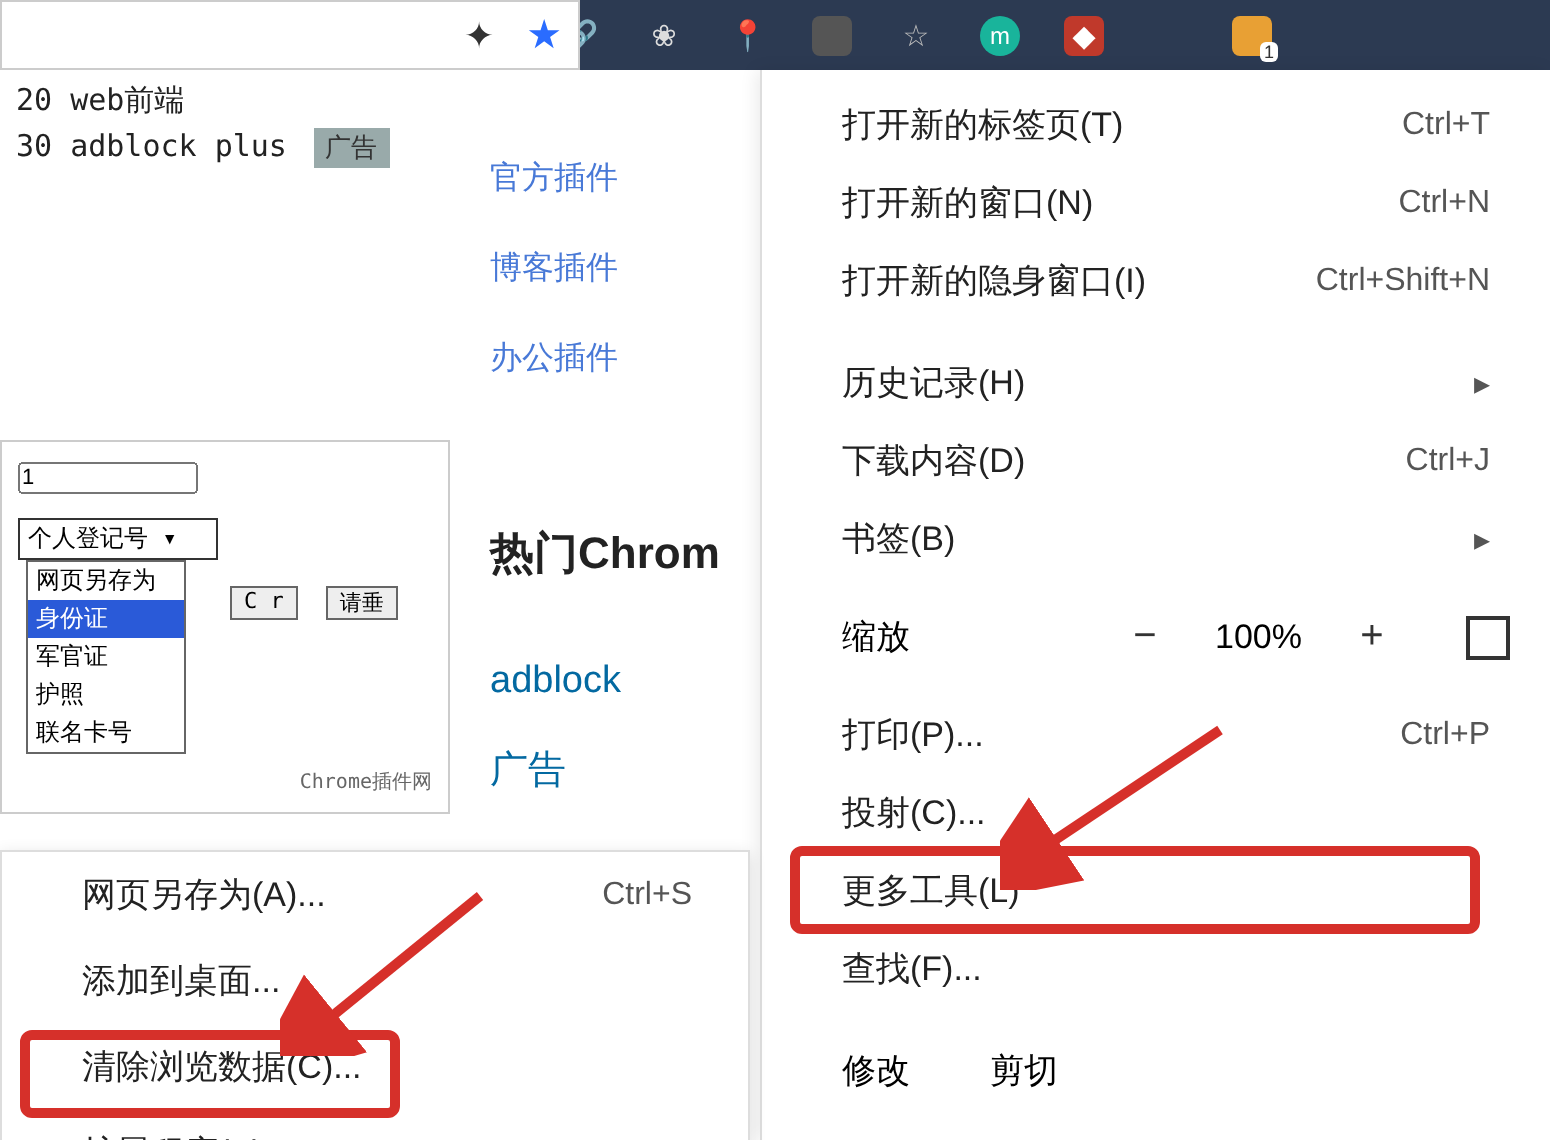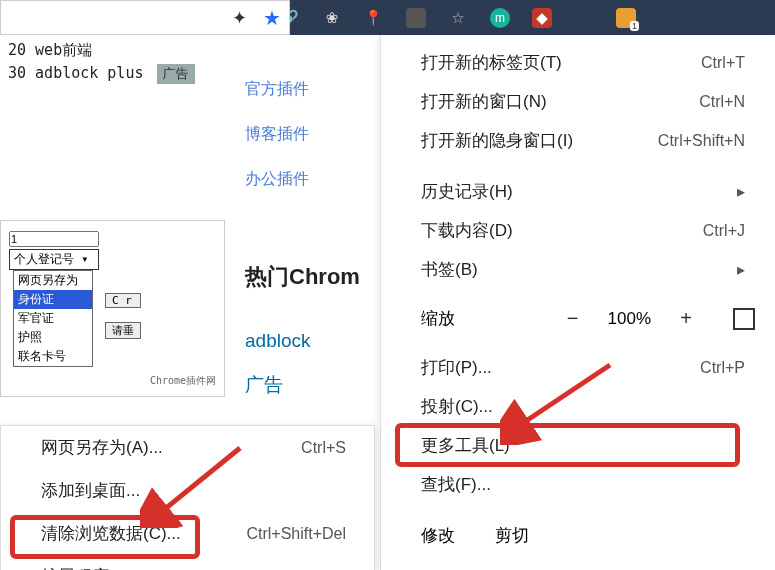--- a/index.html
+++ b/index.html
@@ -69,21 +69,21 @@
   .list2 { position:absolute; top:310px; left:245px; }
   .list2 a { display:block; color:#0369a1; font-size:19px; margin:20px 0; text-decoration:none;}
 
   
   .form-mock {
     position:absolute; top:220px; left:0;
     width:225px; padding:8px; border:1px solid #ccc;
     font-family:"SimSun",monospace; font-size:12px;
   }
   .form-mock input[type="text"] { width:90px; font-size:11px;}
-  .form-mock .sel { border:1px solid #333; width:90px; font-size:12px;}
+  .form-mock .sel { border:1px solid #333; width:100px; margin-top:10px; font-size:12px;}
   .form-mock .sel .h { background:#fff; padding:1px 4px;}
   .form-mock .opts { border:1px solid #666; width:80px; margin-left:4px; font-size:12px;}
   .form-mock .opts div { padding:1px 4px; background:#fff;}
   .form-mock .opts .selopt { background:#2a5ad8; color:#fff;}
   .form-mock .btn { display:inline-block; border:1px solid #666; background:#eee; padding:0 6px; font-size:11px;}
   .form-mock .row2 { display:flex; align-items:flex-start; gap:6px; margin-top:2px;}
   .tiny { font-size:10px;color:#666;}
 
   
   .main-menu {
@@ -188,21 +188,21 @@
           <div class="h">个人登记号 ▾</div>
         </div>
       <div class="opts">
         <div>网页另存为</div>
         <div class="selopt">身份证</div>
         <div>军官证</div>
         <div>护照</div>
         <div>联名卡号</div>
       </div>
     </div>
-    <div style="display:flex;flex-direction:column;gap:14px;margin-top:44px;">
+    <div style="display:flex;gap:14px;margin-top:44px;">
       <span class="btn">C r</span>
       <span class="btn">请垂</span>
     </div>
   </div>
   <div style="text-align:right;margin-top:6px"><span class="tiny">Chrome插件网</span></div>
 </div>
 
 <div class="main-menu">
   <div class="menu-item">
     <span>打开新的标签页(T)</span>
@@ -266,21 +266,20 @@
 <div class="sub-menu">
   <div class="menu-item">
     <span>网页另存为(A)...</span>
     <span class="sc">Ctrl+S</span>
   </div>
   <div class="menu-item">
     <span>添加到桌面...</span>
   </div>
   <div class="menu-item">
     <span>清除浏览数据(C)...</span>
-    <span class="sc">Ctrl+Shift+Del</span>
   </div>
   <div class="menu-item">
     <span>扩展程序(E)</span>
   </div>
 </div>
 
 <div class="highlight-red hl-main"></div>
 <div class="highlight-red hl-sub"></div>
 
 <svg class="arrow" style="top:355px;left:500px" width="120" height="90">

